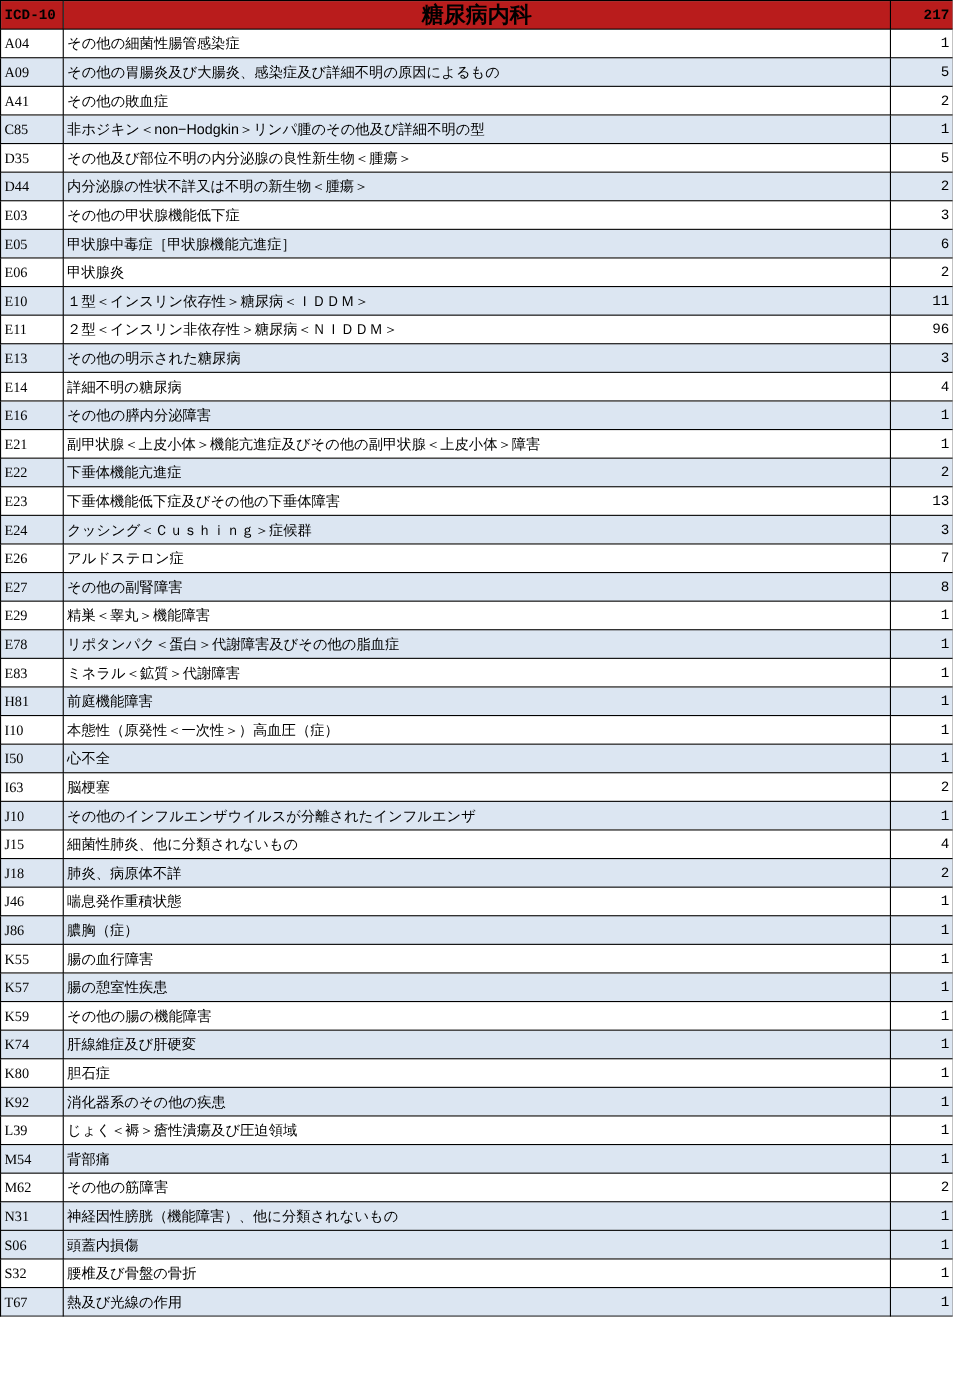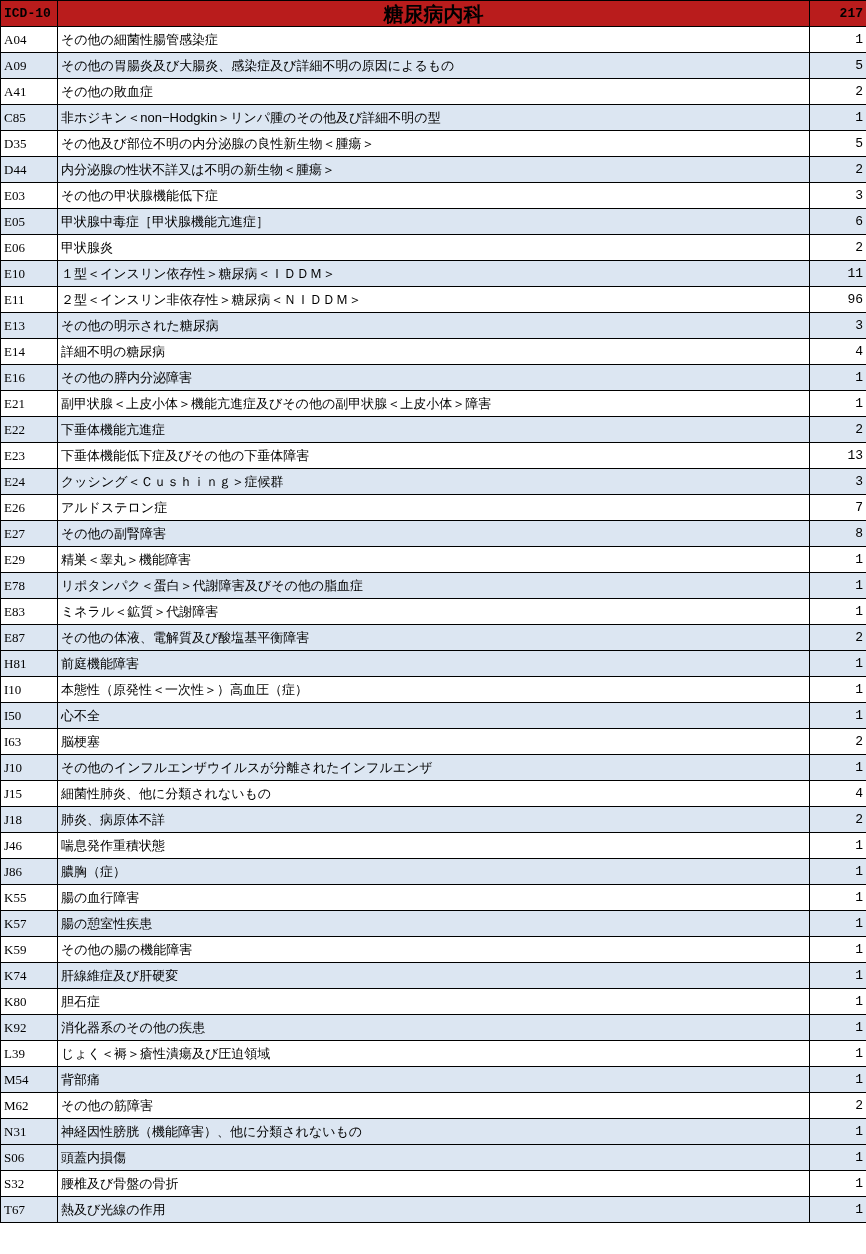--- a/index.html
+++ b/index.html
@@ -203,25 +203,20 @@
           <td class="code">E78</td>
           <td class="name">リポタンパク＜蛋白＞代謝障害及びその他の脂血症</td>
           <td class="count">1</td>
         </tr>
         <tr class="plain">
           <td class="code">E83</td>
           <td class="name">ミネラル＜鉱質＞代謝障害</td>
           <td class="count">1</td>
         </tr>
         <tr class="shade">
-          <td class="code">E87</td>
-          <td class="name">その他の体液、電解質及び酸塩基平衡障害</td>
-          <td class="count">2</td>
-        </tr>
-        <tr class="shade">
           <td class="code">H81</td>
           <td class="name">前庭機能障害</td>
           <td class="count">1</td>
         </tr>
         <tr class="plain">
           <td class="code">I10</td>
           <td class="name">本態性（原発性＜一次性＞）高血圧（症）</td>
           <td class="count">1</td>
         </tr>
         <tr class="shade">

